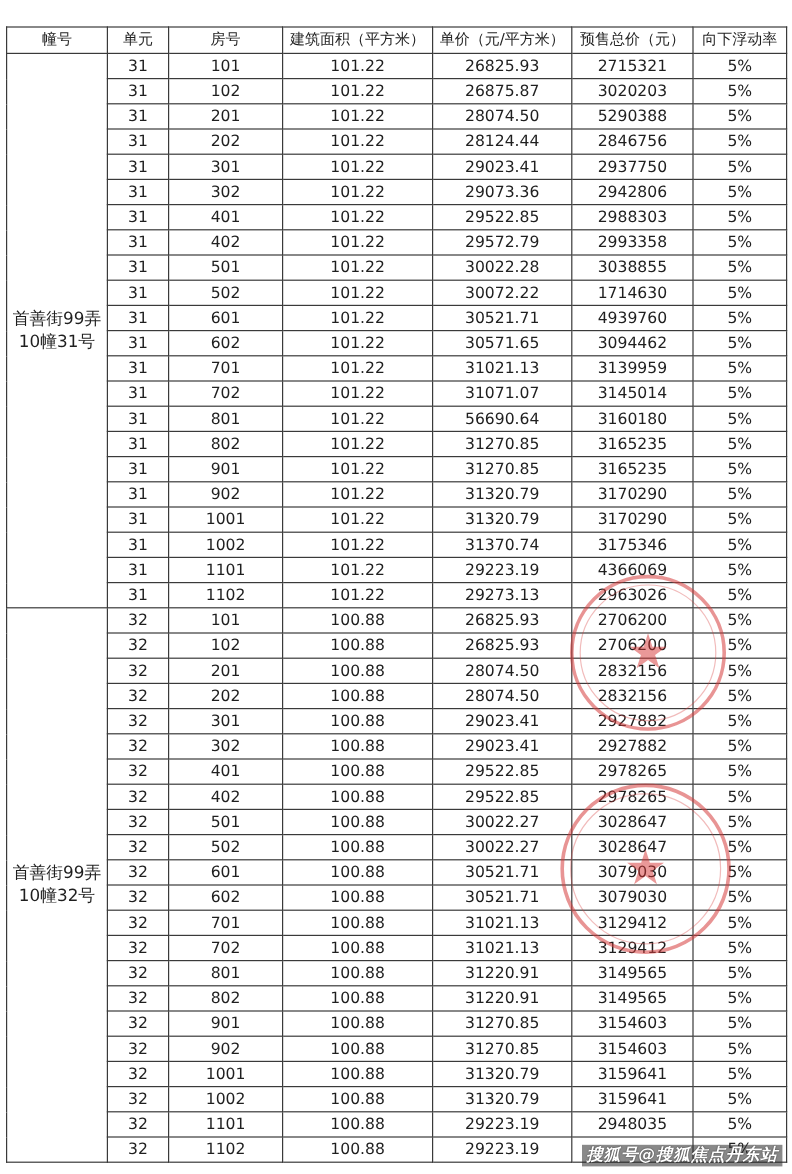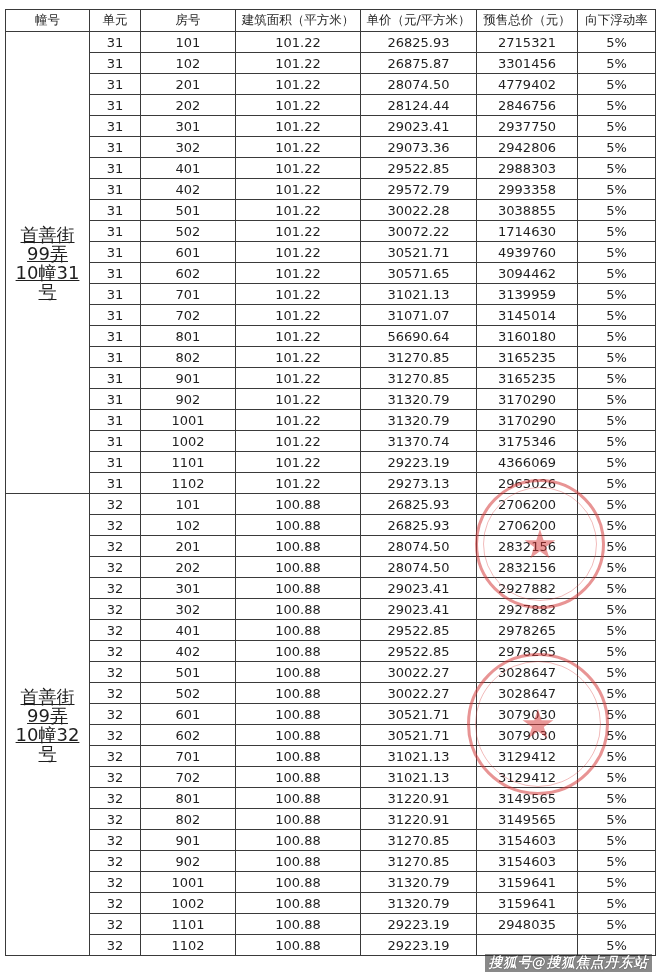--- a/index.html
+++ b/index.html
@@ -1,24 +1,24 @@
 <!DOCTYPE html>
 <html><head>
   <meta charset="utf-8">
   <style>
     html, body { margin: 0; padding: 0; background: #ffffff; }
     body { width: 660px; height: 978px; position: relative; overflow: hidden;
            font-family: "DejaVu Sans", "Liberation Sans", sans-serif; color: #1f1f1f; }
     .sheet { position: absolute; left: 5px; top: 9px; }
-    table { border-collapse: collapse; table-layout: fixed; }
+    table { border-collapse: collapse; table-layout: fixed; margin-top: 13px; }
     td, th { border: 1.3px solid #3a3a3a; text-align: center; vertical-align: middle;
              padding: 0; font-weight: normal; font-size: 13px; white-space: nowrap; overflow: hidden; }
     th { height: 21px; font-size: 12.5px; }
     td { height: 20px; }
-    td.bldg { font-size: 18px; line-height: 19px; white-space: normal; text-decoration: underline; }
+    td.bldg { font-size: 14px; line-height: 19px; white-space: normal; }
     col.c0 { width: 84px; } col.c1 { width: 51px; } col.c2 { width: 95px; }
     col.c3 { width: 125px; } col.c4 { width: 116px; } col.c5 { width: 101px; } col.c6 { width: 78px; }
     .stamp { position: absolute; border-radius: 50%; border: 3px solid rgba(214,60,60,0.55);
              pointer-events: none; }
     .stamp::before { content: ""; position: absolute; inset: 5px; border-radius: 50%;
              border: 1px solid rgba(214,60,60,0.35); }
     .stamp .star { position: absolute; left: 50%; top: 50%; transform: translate(-50%,-50%);
              color: rgba(214,50,50,0.5); font-size: 40px; line-height: 1; }
     .watermark { position: absolute; right: 8px; top: 954px; font-size: 14px; font-weight: bold;
              color: #ffffff; background: rgba(40,40,40,0.55); padding: 0 4px; letter-spacing: 0.5px;
@@ -57,29 +57,29 @@
           <td>101.22</td>
           <td>26825.93</td>
           <td>2715321</td>
           <td>5%</td>
         </tr>
         <tr>
           <td>31</td>
           <td>102</td>
           <td>101.22</td>
           <td>26875.87</td>
-          <td>3301456</td>
+          <td>3020203</td>
           <td>5%</td>
         </tr>
         <tr>
           <td>31</td>
           <td>201</td>
           <td>101.22</td>
           <td>28074.50</td>
-          <td>4779402</td>
+          <td>5290388</td>
           <td>5%</td>
         </tr>
         <tr>
           <td>31</td>
           <td>202</td>
           <td>101.22</td>
           <td>28124.44</td>
           <td>2846756</td>
           <td>5%</td>
         </tr>

